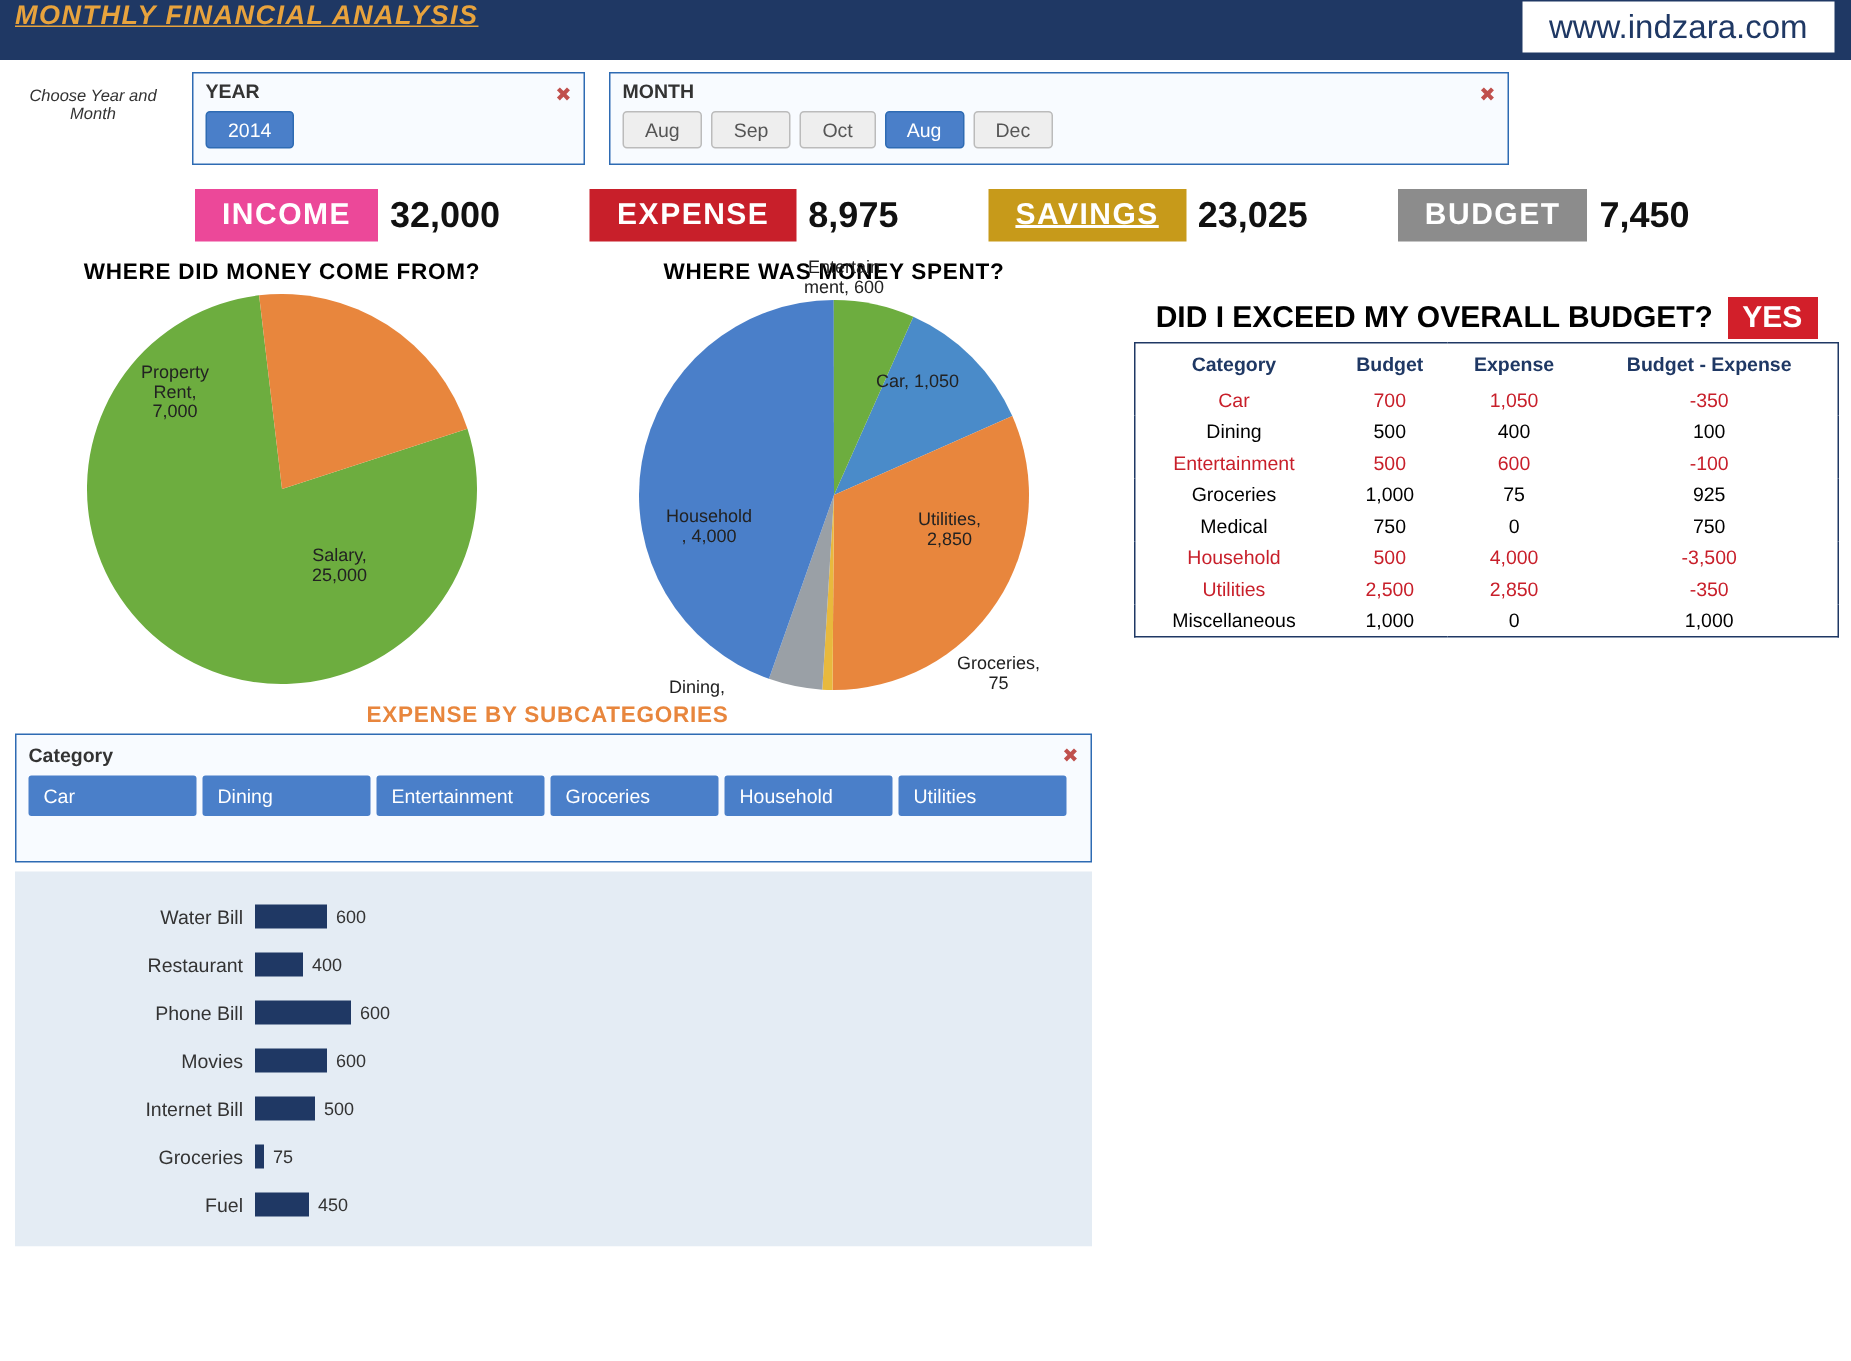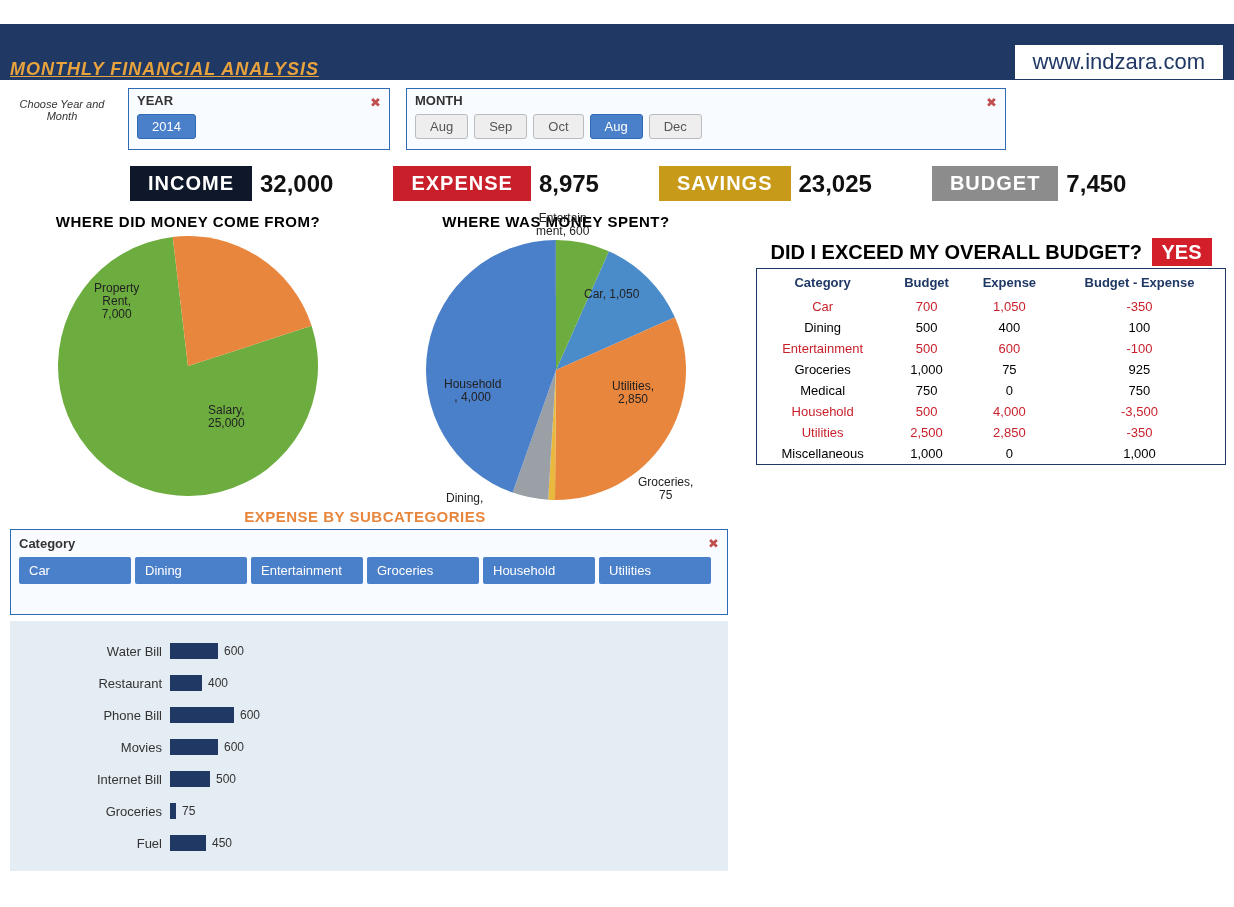--- a/index.html
+++ b/index.html
@@ -4,26 +4,25 @@
 <style>
   * { box-sizing: border-box; }
   body {
     margin: 0;
     font-family: "Segoe UI", Arial, sans-serif;
     background: #ffffff;
     width: 1234px;
   }
   .header-bar {
     background: #1f3864;
-    height: 56px;
+    height: 40px;
     display: flex;
-    align-items: flex-end;
+    align-items: flex-start;
     justify-content: space-between;
     padding: 0 10px;
-    margin-top: 24px;
   }
   .header-title {
     color: #e8a33d;
     font-weight: bold;
     font-style: italic;
     text-decoration: underline;
     font-size: 18px;
     letter-spacing: 1px;
   }
   .header-link {
@@ -93,23 +92,23 @@
   }
   .kpi { display: flex; align-items: center; margin-right: 60px; }
   .kpi-box {
     color: #fff;
     font-weight: bold;
     font-size: 20px;
     padding: 6px 18px;
     letter-spacing: 1px;
     margin-right: 8px;
   }
-  .kpi-green { background: #0f172a; }
+  .kpi-green { background: #ec4899; }
   .kpi-red   { background: #c81f2a; }
-  .kpi-gold  { background: #c79a1a; }
+  .kpi-gold  { background: #c79a1a; text-decoration: underline; }
   .kpi-gray  { background: #8c8c8c; }
   .kpi-val   { font-size: 24px; font-weight: bold; color: #111; }
 
   .charts-row { display: flex; padding: 4px 8px; gap: 8px; align-items: flex-start; }
   .chart-col { width: 360px; }
   .chart-title { text-align: center; font-weight: bold; font-size: 15px; letter-spacing: 0.5px; margin-bottom: 6px; }
 
   .pie { position: relative; width: 260px; height: 260px; margin: 0 auto; }
   .pie svg { width: 260px; height: 260px; }
   .pie-label { position: absolute; font-size: 12px; color: #222; text-align: center; line-height: 1.1; }

